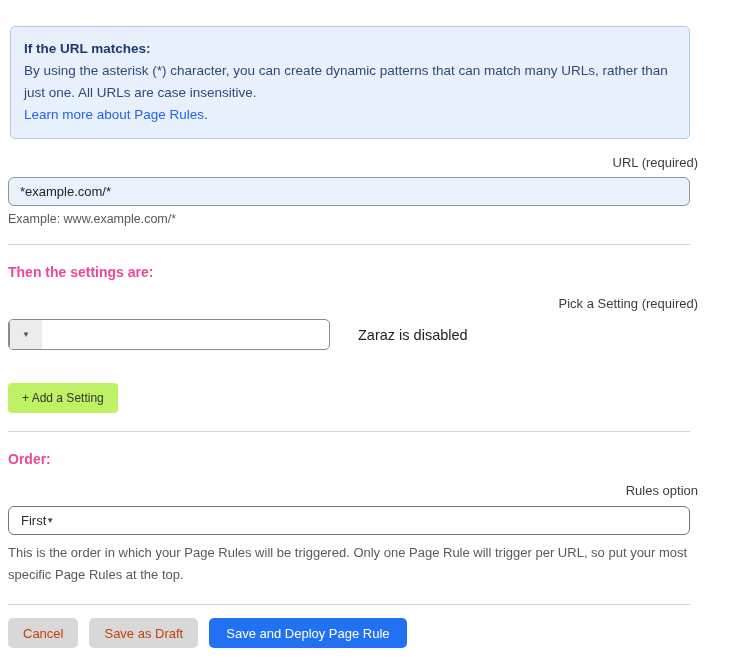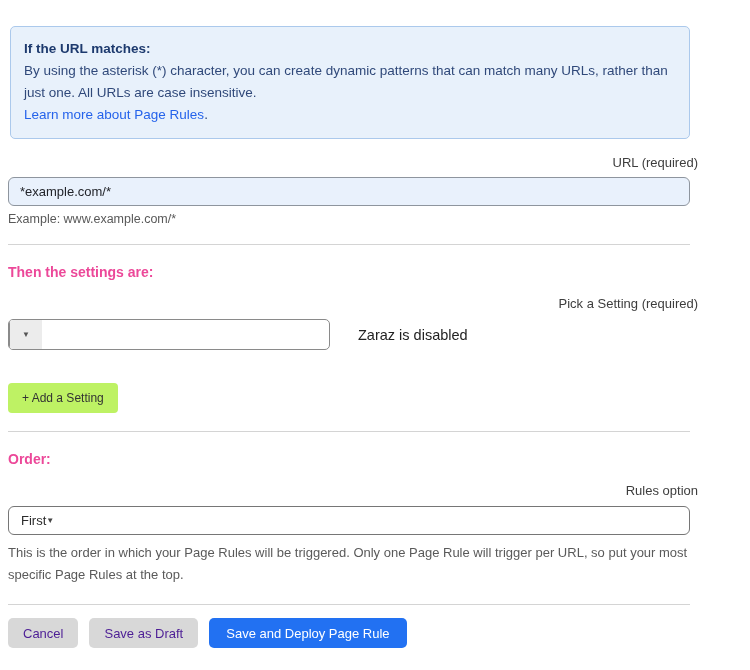--- a/index.html
+++ b/index.html
@@ -169,21 +169,21 @@
   }
   .btn {
     border: none;
     border-radius: 5px;
     height: 30px;
     padding: 0 15px;
     font-size: 13px;
     font-family: "Liberation Sans", "DejaVu Sans", sans-serif;
     cursor: pointer;
   }
-  .btn-gray { background: #d8d8d8; color: #4c1d95; }
+  .btn-gray { background: #d8d8d8; color: #c2410c; }
   .btn-primary { background: #2271f2; color: #ffffff; padding: 0 17px; }
 </style>
 </head>
 <body>
 
 <div class="page">
 
 
   <div class="info-box">
     <div class="info-heading">If the URL matches:</div>

